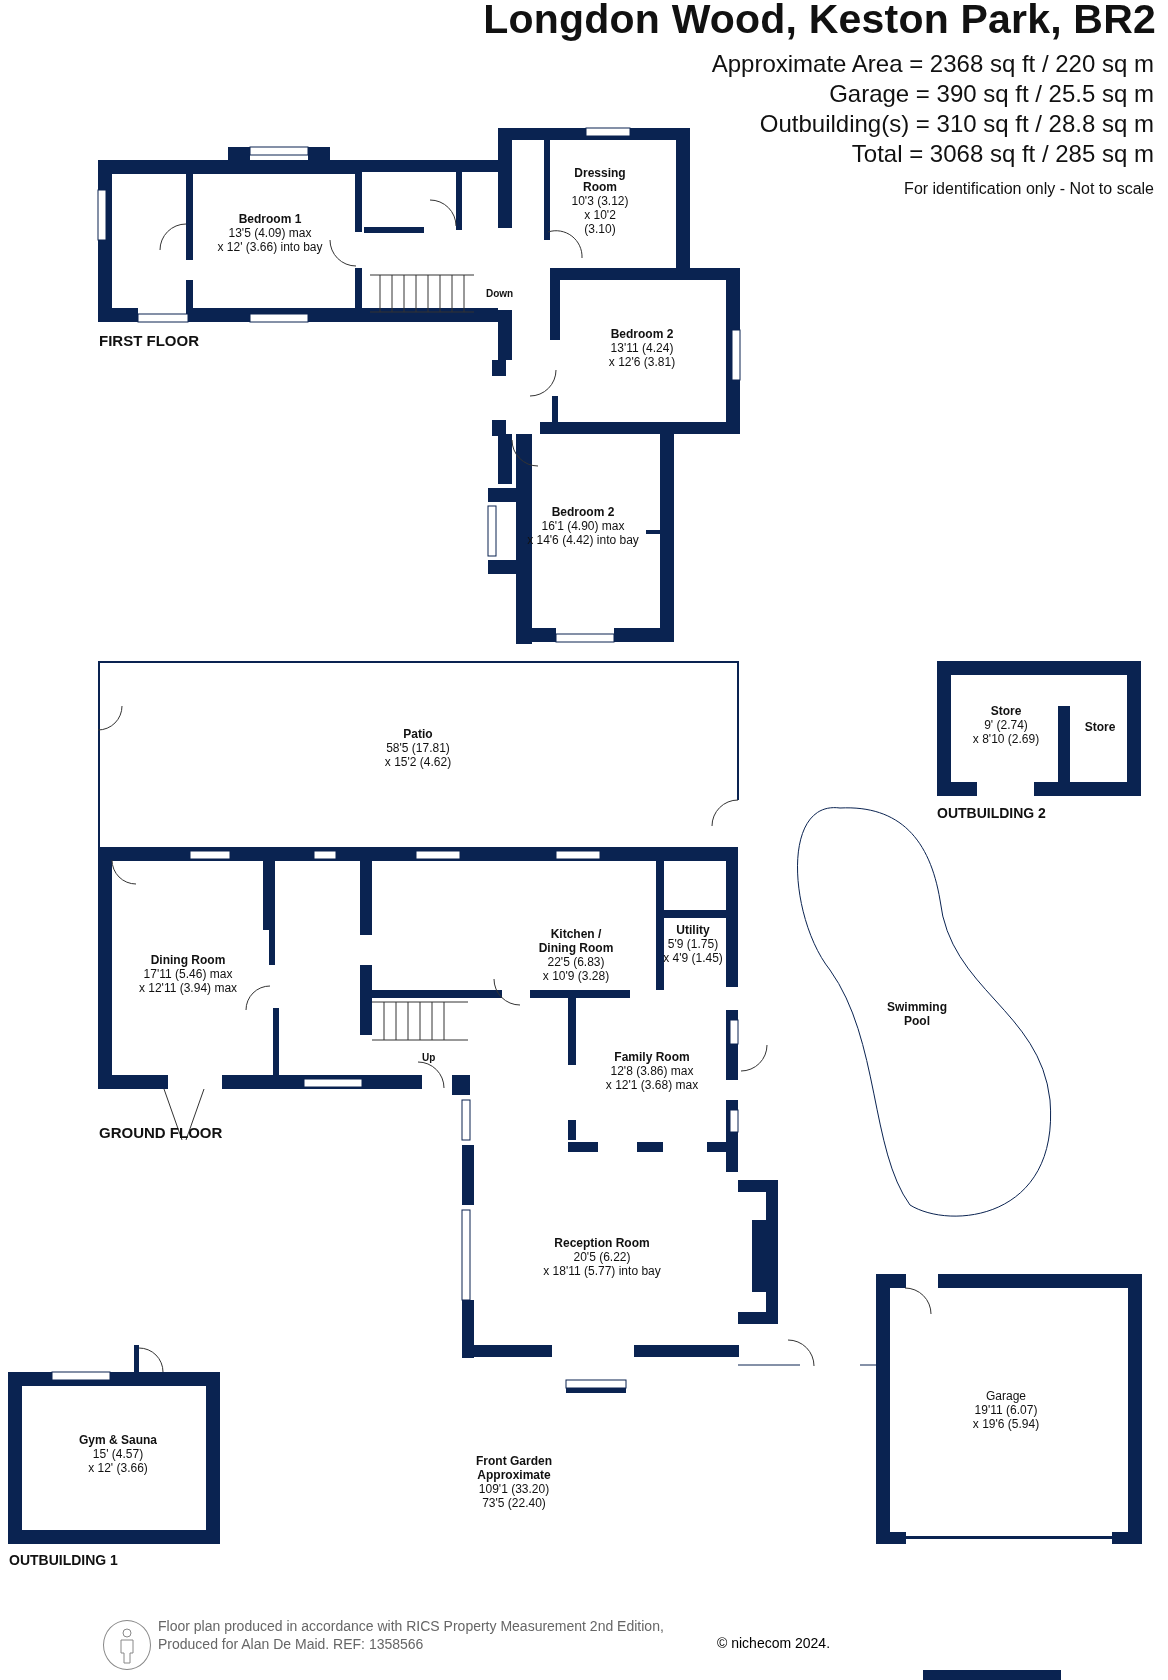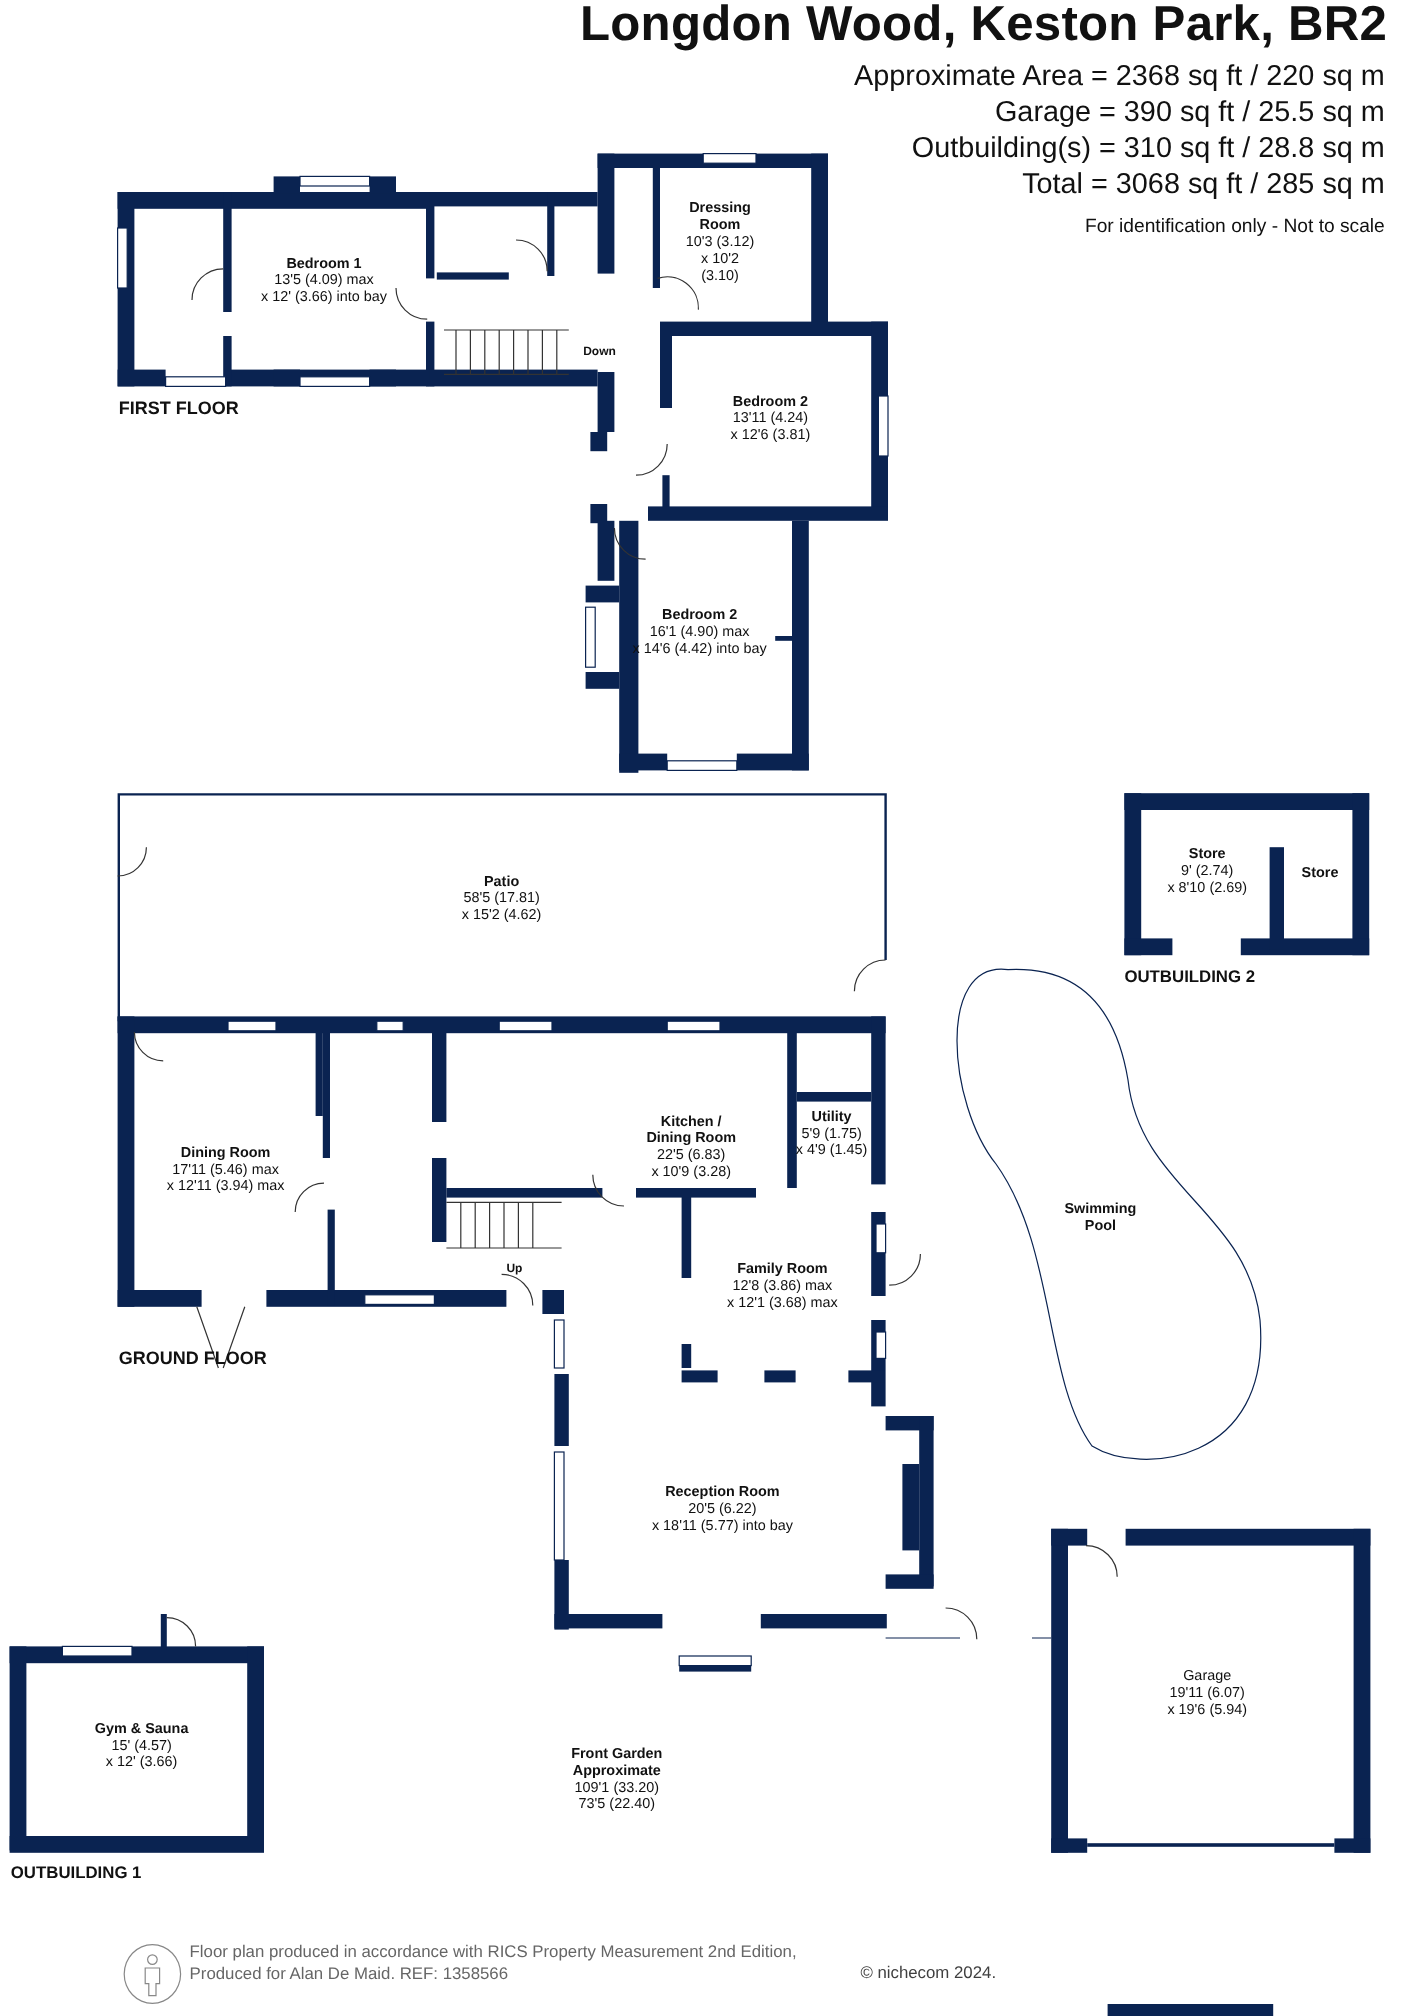--- a/index.html
+++ b/index.html
@@ -8,21 +8,21 @@
   #title { right:12px; top:-4px; font-size:41px; font-weight:bold; white-space:nowrap; letter-spacing:0.2px; }
   .area-line { right:14px; font-size:24px; white-space:nowrap; text-align:right; }
   #disclaimer { right:14px; top:180px; font-size:16px; white-space:nowrap; }
   svg#plan { position:absolute; left:0; top:0; }
   .room-label { position:absolute; transform:translateX(-50%); text-align:center; font-size:12px; line-height:14px; white-space:nowrap; }
   .room-label .nm { font-weight:bold; display:block; }
   .room-label .dim { display:block; }
   .floor-label { position:absolute; font-weight:bold; font-size:15px; white-space:nowrap; }
   .small-label { position:absolute; font-size:10px; font-weight:bold; }
   #footer-text { left:158px; top:1617px; font-size:14px; line-height:18px; color:#666; white-space:nowrap; }
-  #copyright { left:717px; top:1635px; font-size:14px; color:#404040; }
+  #copyright { left:717px; top:1635px; font-size:14px; color:#000000; }
   #logo { left:923px; top:1670px; width:138px; height:78px; background:#0a2351; color:#fff; font-size:20px; display:flex; align-items:center; justify-content:center; flex-direction:column; }
   #logo .ul { width:98px; height:2px; background:#b9c26a; margin-top:2px; }
   #person-icon { left:103px; top:1620px; width:46px; height:48px; border:1px solid #888; border-radius:50%; }
 </style>
 </head>
 <body>
 
 <div id="title" class="abs">Longdon Wood, Keston Park, BR2</div>
 <div class="abs area-line" style="top:50px">Approximate Area = 2368 sq ft / 220 sq m</div>
 <div class="abs area-line" style="top:80px">Garage = 390 sq ft / 25.5 sq m</div>

